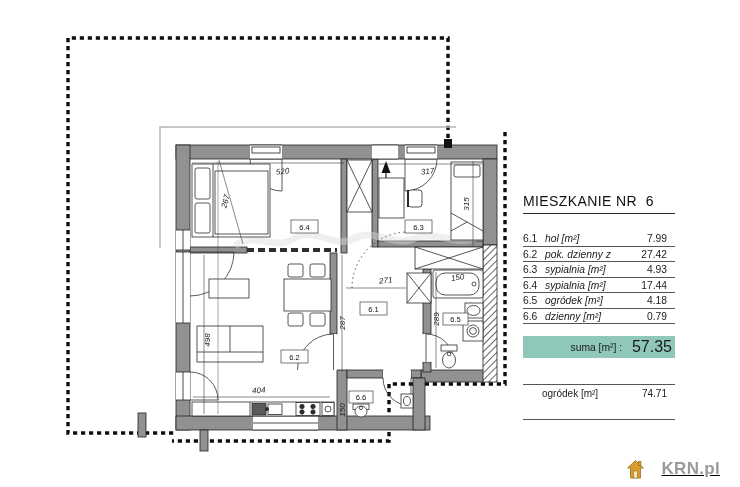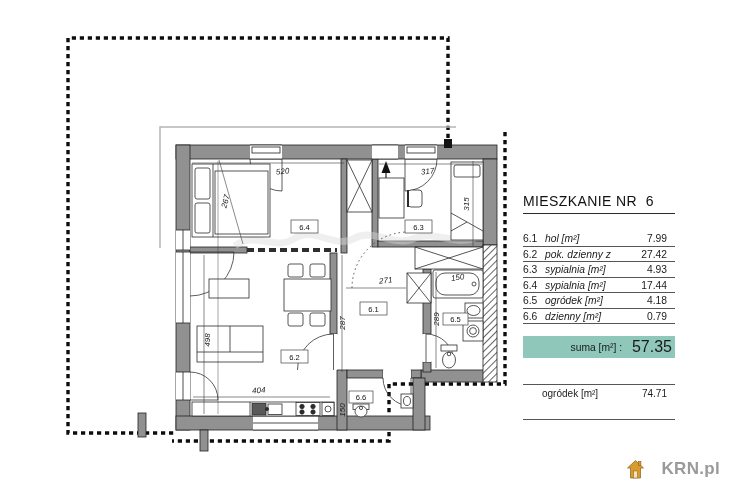--- a/index.html
+++ b/index.html
@@ -17,21 +17,21 @@
   .tno{width:22px;flex:none;}
   .tlabel{flex:1;font-style:italic;}
   .tval{width:42px;flex:none;text-align:right;padding-right:8px;}
   .suma-row{display:flex;align-items:center;margin-top:12px;padding:2px 0 2px 0;font-size:10.3px;}
   .suma-label{flex:1;text-align:right;padding-right:7px;}
   .suma-val{width:46px;flex:none;font-size:16px;text-align:center;}
   .garden-row{display:flex;align-items:flex-end;margin-top:26px;border-top:1px solid #555;
               border-bottom:1px solid #555;padding:3px 0 20px 0;font-size:10px;}
   .garden-label{flex:1;padding-left:19px;}
   
-  .logo{position:absolute;right:20px;bottom:8px;display:flex;align-items:flex-end;gap:18px;}
+  .logo{position:absolute;right:20px;bottom:8px;display:flex;align-items:flex-end;gap:18px;text-decoration:underline;}
   .logo-text{font-size:17px;font-weight:bold;color:#9a9a9a;letter-spacing:.3px;}
 </style>
 </head>
 <body>
 
 <div class="stage">
 
 <svg width="740" height="487" viewBox="0 0 740 487" style="position:absolute;left:0;top:0;">
   <defs>
     <pattern id="hatch" width="5" height="5" patternUnits="userSpaceOnUse" patternTransform="rotate(45)">

